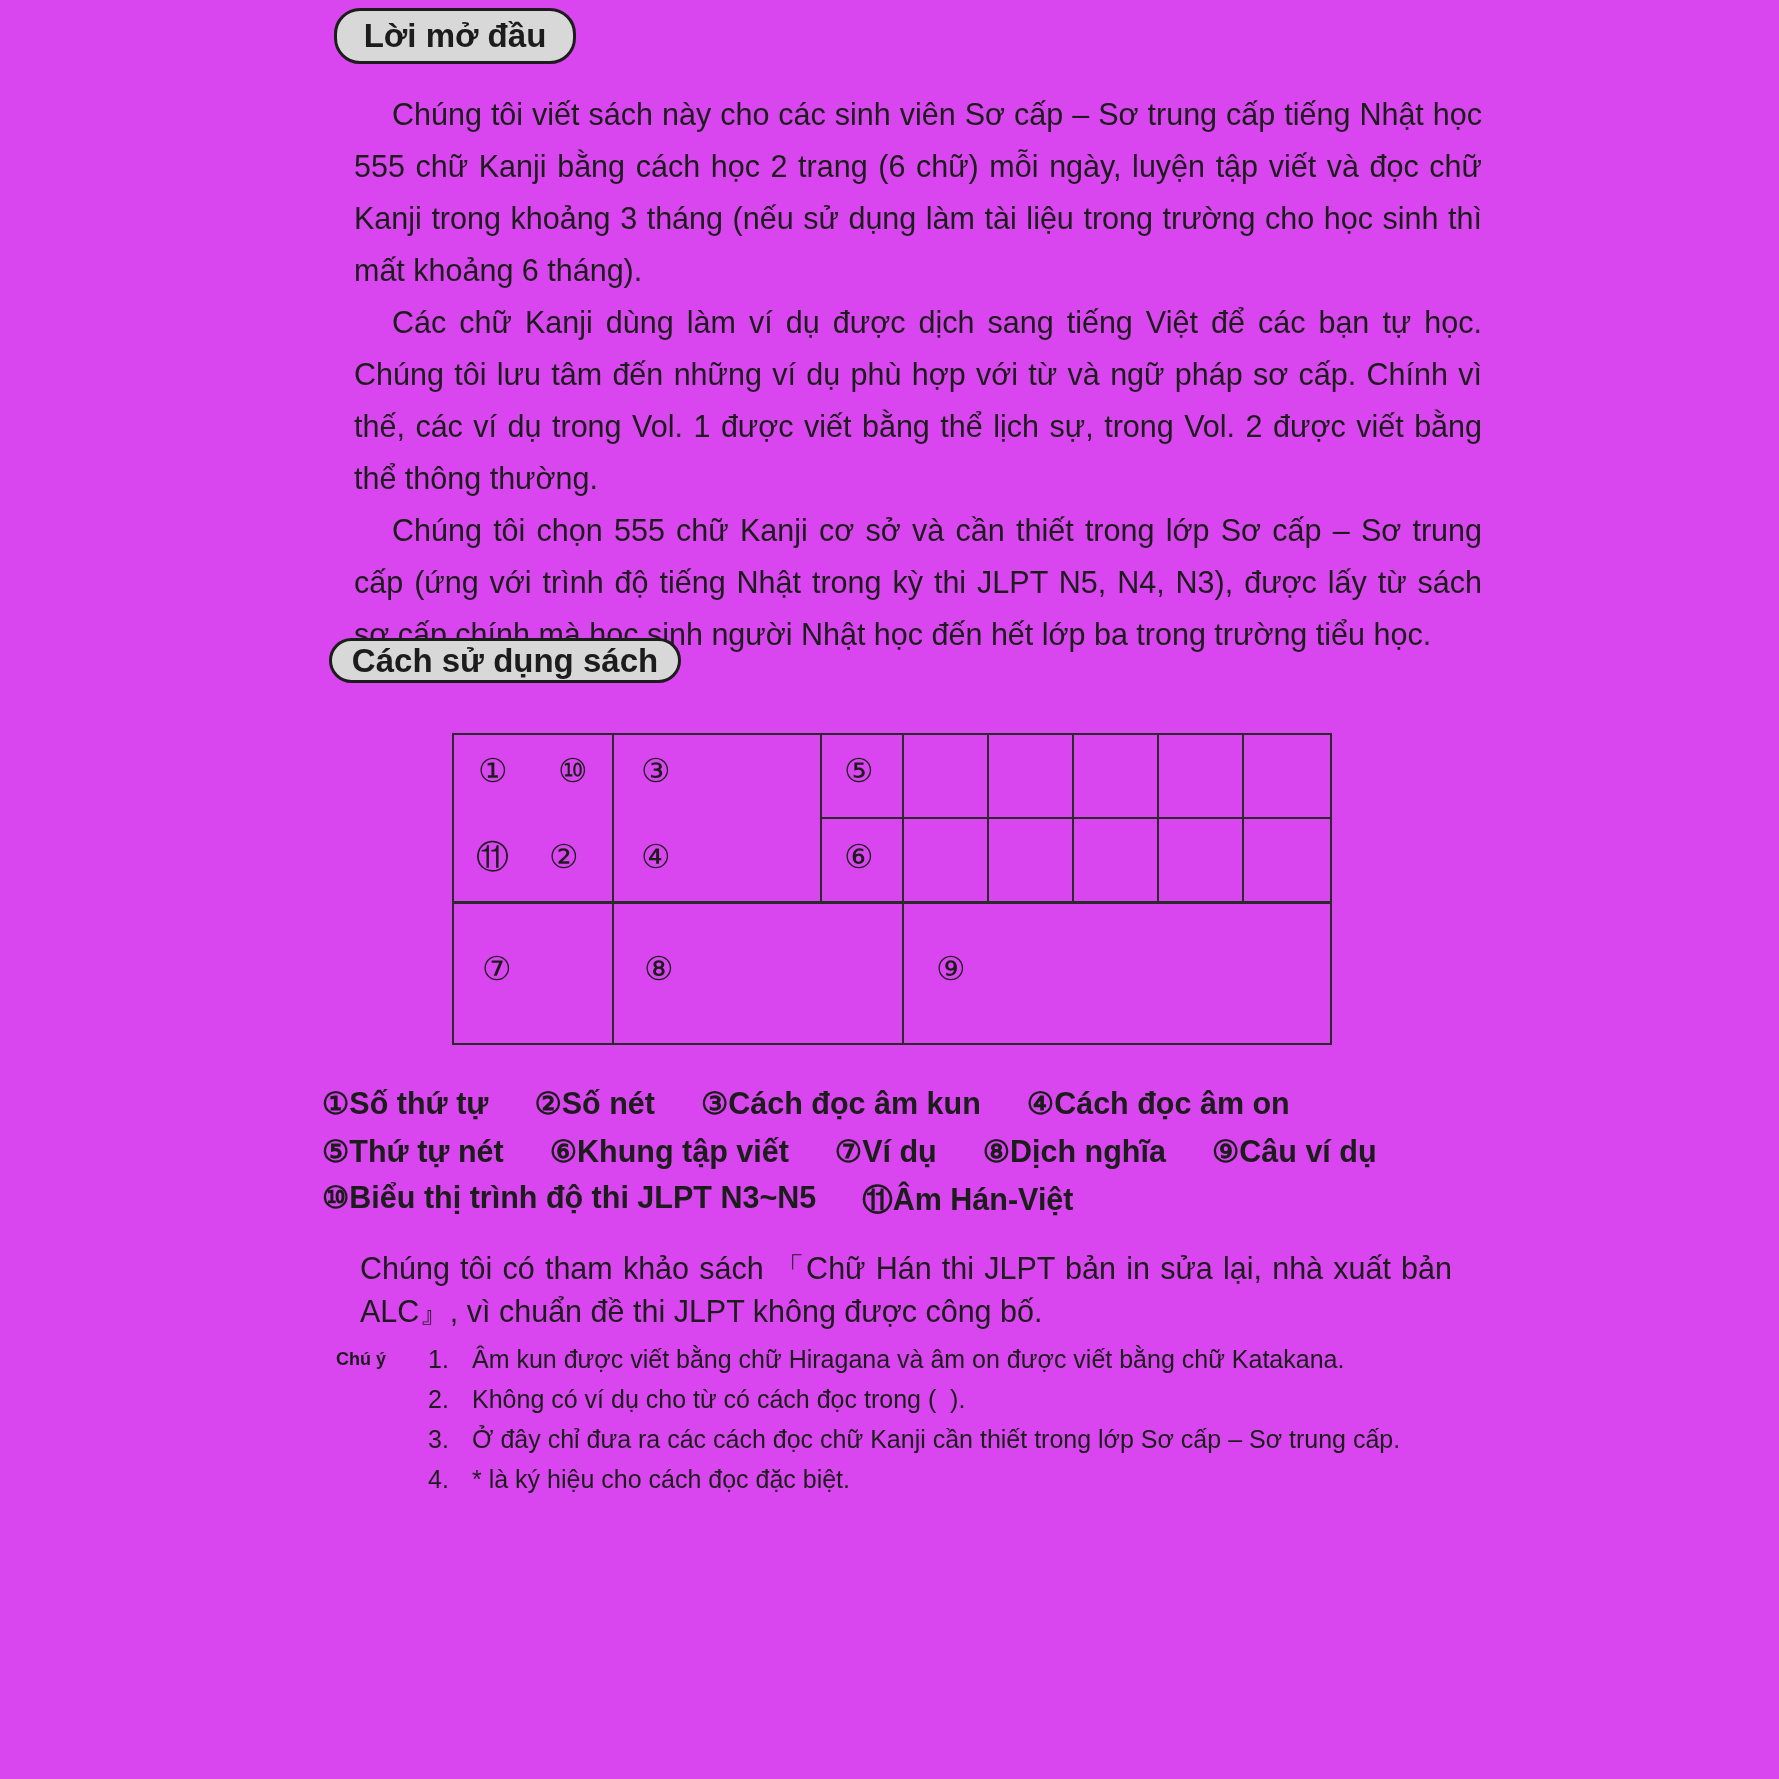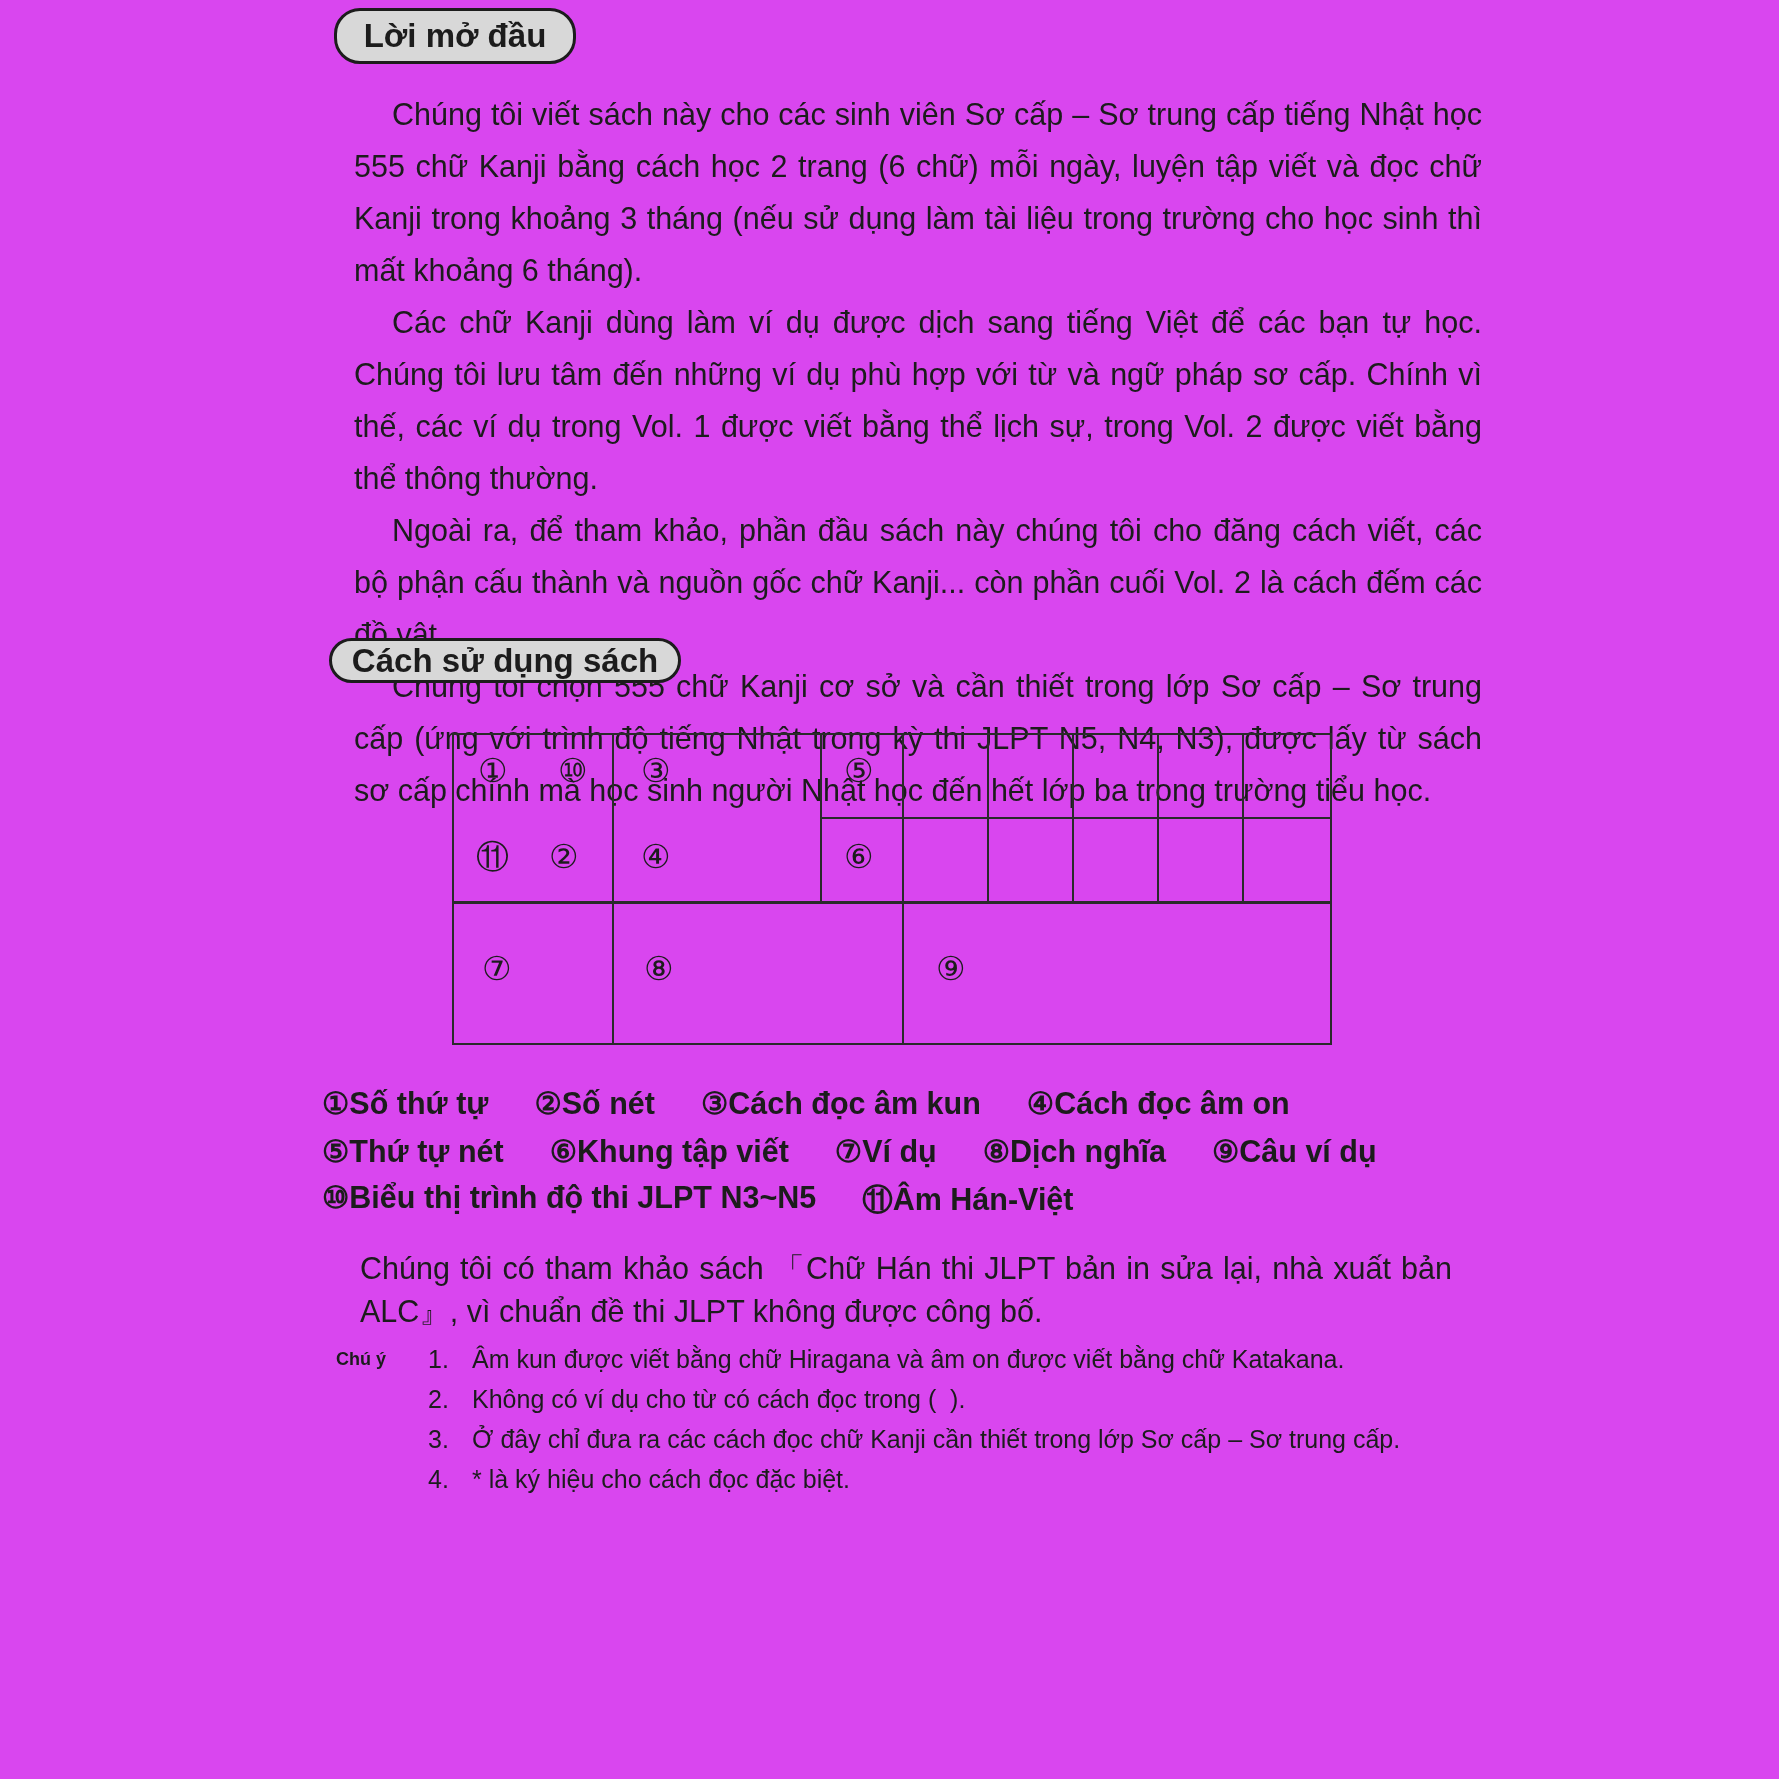--- a/index.html
+++ b/index.html
@@ -147,21 +147,20 @@
 
 <div class="page">
 
   <div class="section-box" id="box-preface">
     <span>Lời mở đầu</span>
   </div>
 
   <div id="main-paragraphs">
     <p>Chúng tôi viết sách này cho các sinh viên Sơ cấp – Sơ trung cấp tiếng Nhật học 555 chữ Kanji bằng cách học 2 trang (6 chữ) mỗi ngày, luyện tập viết và đọc chữ Kanji trong khoảng 3 tháng (nếu sử dụng làm tài liệu trong trường cho học sinh thì mất khoảng 6 tháng).</p>
     <p>Các chữ Kanji dùng làm ví dụ được dịch sang tiếng Việt để các bạn tự học. Chúng tôi lưu tâm đến những ví dụ phù hợp với từ và ngữ pháp sơ cấp. Chính vì thế, các ví dụ trong Vol. 1 được viết bằng thể lịch sự, trong Vol. 2 được viết bằng thể thông thường.</p>
-    <p>Ngoài ra, để tham khảo, phần đầu sách này chúng tôi cho đăng cách viết, các bộ phận cấu thành và nguồn gốc chữ Kanji... còn phần cuối Vol. 2 là cách đếm các đồ vật.</p>
     <p>Chúng tôi chọn 555 chữ Kanji cơ sở và cần thiết trong lớp Sơ cấp – Sơ trung cấp (ứng với trình độ tiếng Nhật trong kỳ thi JLPT N5, N4, N3), được lấy từ sách sơ cấp chính mà học sinh người Nhật học đến hết lớp ba trong trường tiểu học.</p>
   </div>
 
   <div class="section-box" id="box-usage">
     <span>Cách sử dụng sách</span>
   </div>
 
   <div id="diagram">
     <div class="vline" id="v-a"></div>
     <div class="vline" id="v-b"></div>

